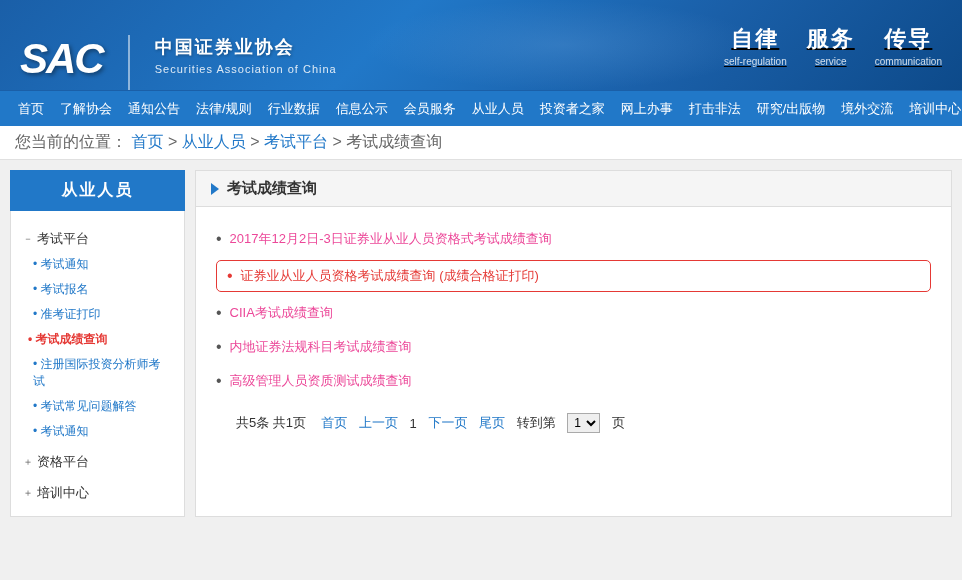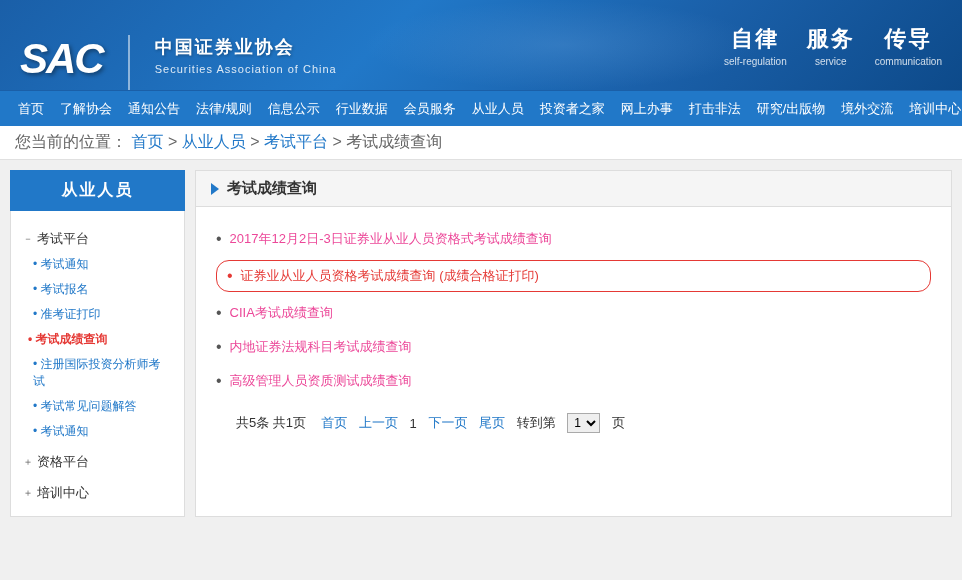--- a/index.html
+++ b/index.html
@@ -70,20 +70,21 @@
       display: flex;
       flex-direction: column;
       align-items: flex-end;
       position: relative;
       z-index: 1;
     }
     .header-motto {
       display: flex;
       gap: 20px;
       align-items: center;
+      text-decoration: underline;
     }
     .motto-item {
       color: white;
       text-align: center;
     }
     .motto-cn {
       font-size: 22px;
       font-weight: bold;
       letter-spacing: 2px;
     }
@@ -224,21 +225,21 @@
     .content-item::before {
       content: '•';
       color: #555;
       font-size: 16px;
       flex-shrink: 0;
     }
     .content-item.highlighted {
       border: 1px solid #e53935;
       padding: 6px 10px;
       margin: 4px 0;
-      border-radius: 13px;
+      border-radius: 5px;
     }
     .content-item.highlighted::before {
       color: #e53935;
     }
     .content-item a {
       color: #ec4899;
       text-decoration: none;
     }
     .content-item.highlighted a {
       color: #e53935;
@@ -294,22 +295,22 @@
       </div>
     </div>
   </div>
 </div>
 
 <div class="nav-bar">
   <span class="nav-item">首页</span>
   <span class="nav-item">了解协会</span>
   <span class="nav-item">通知公告</span>
   <span class="nav-item">法律/规则</span>
+  <span class="nav-item">行业数据</span>
   <span class="nav-item">信息公示</span>
-  <span class="nav-item">行业数据</span>
   <span class="nav-item">会员服务</span>
   <span class="nav-item">从业人员</span>
   <span class="nav-item">投资者之家</span>
   <span class="nav-item">网上办事</span>
   <span class="nav-item">打击非法</span>
   <span class="nav-item">研究/出版物</span>
   <span class="nav-item">境外交流</span>
   <span class="nav-item">培训中心</span>
 
 </div>

